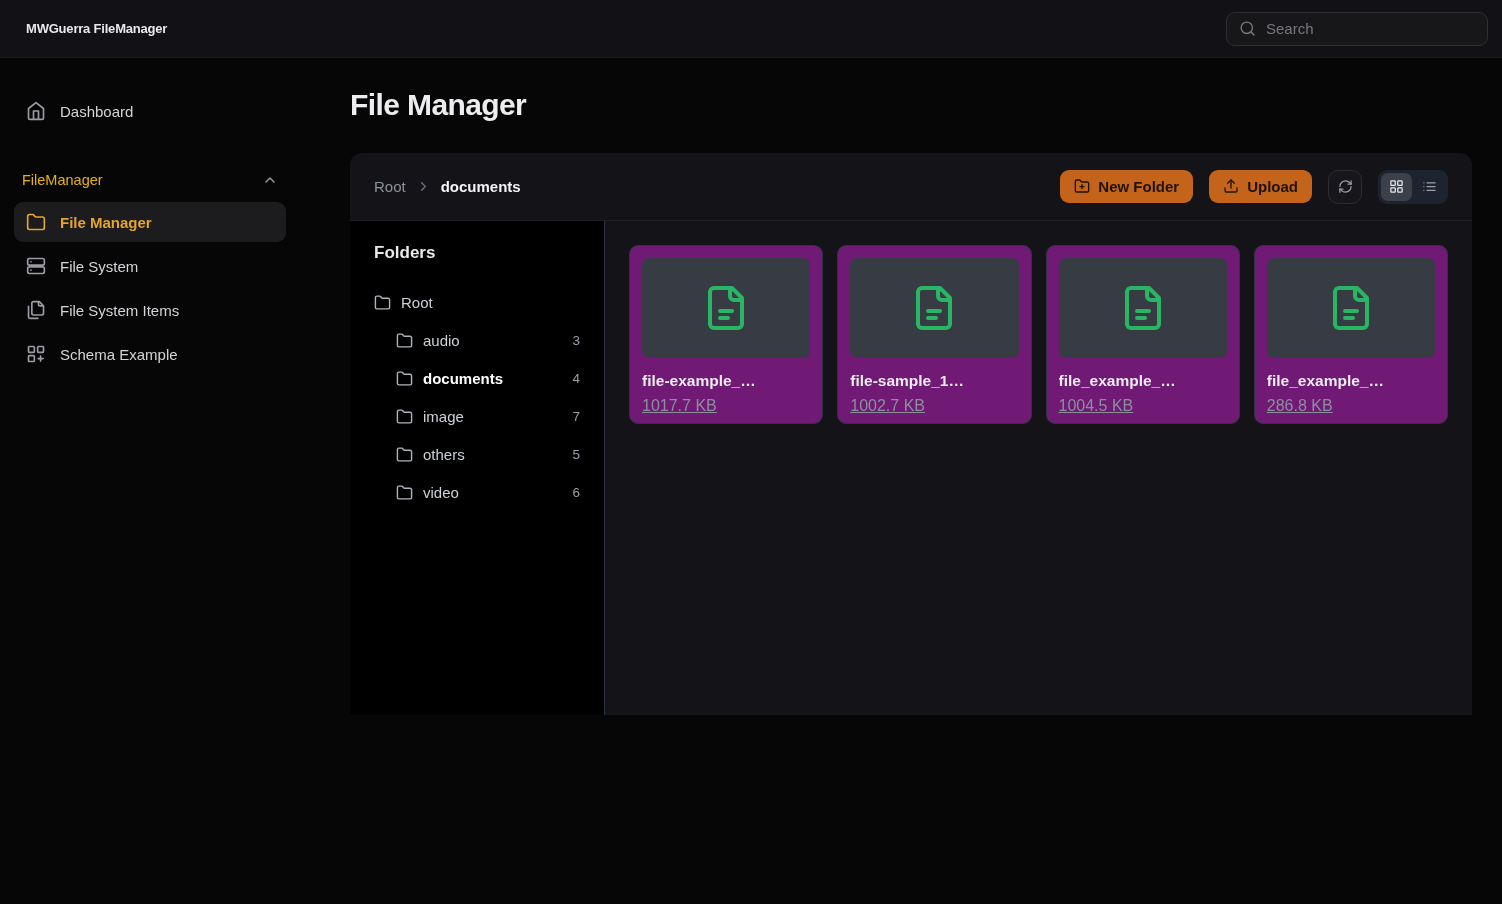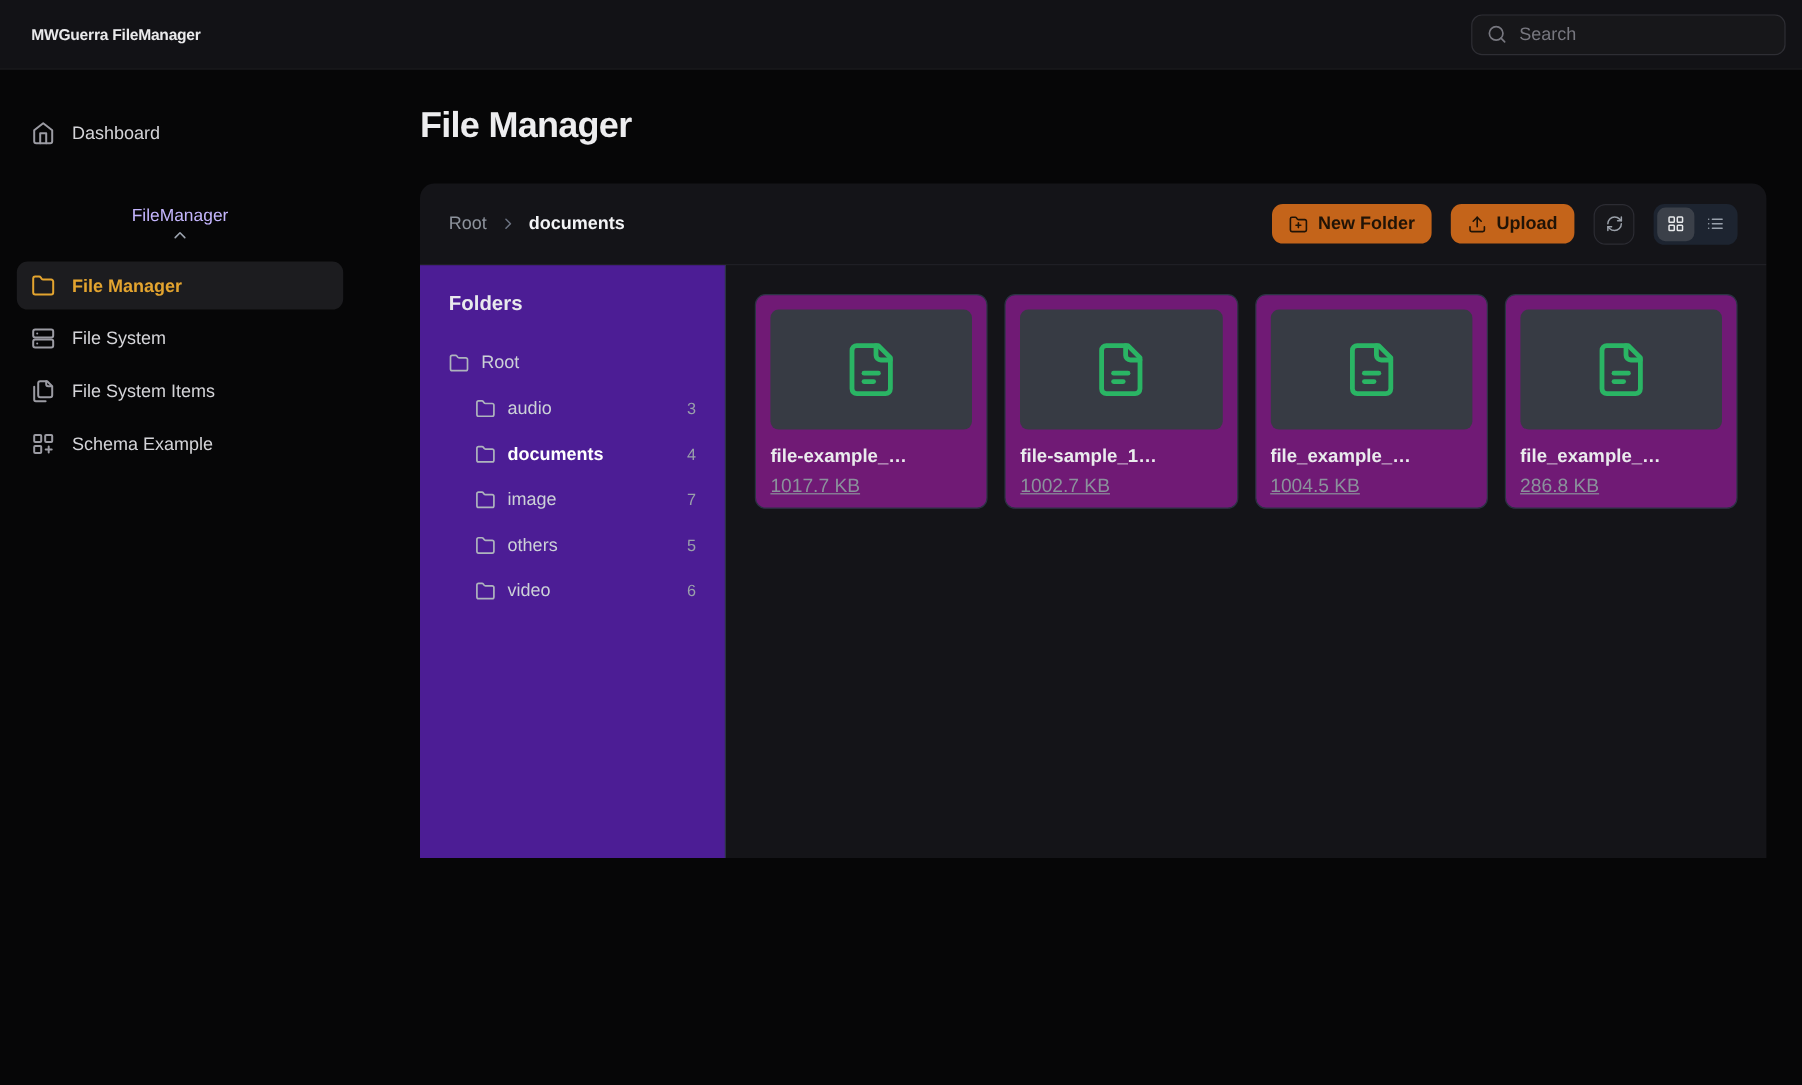--- a/index.html
+++ b/index.html
@@ -36,21 +36,21 @@
   .sidebar { width:300px; flex:none; padding:33px 14px 0; }
   .side-item {
     display:flex; align-items:center; gap:14px; height:40px;
     padding:0 12px; border-radius:9px; font-size:15px; color:#d4d4d8; cursor:pointer;
   }
   .side-item .ic { width:20px; height:20px; color:#9b9ba3; flex:none; }
   .side-item.active { background:#1c1c1f; color:#e3a42f; font-weight:600; }
   .side-item.active .ic { color:#e3a42f; }
   .side-section {
     margin:41px 8px 14px; display:flex; align-items:center; justify-content:space-between;
-    color:#c4b5fd; font-size:14.5px;flex-direction:column;
+    color:#eab308; font-size:14.5px;
   }
   .side-section .ic { width:16px; height:16px; color:#9ca3af; cursor:pointer; }
   .side-nav { display:flex; flex-direction:column; gap:4px; }
 
   
   .content { flex:1; min-width:0; padding:0 30px 0 50px; display:flex; flex-direction:column; }
   .page-title { margin-top:30px; font-size:30px; font-weight:700; color:#ededef; letter-spacing:-0.6px; }
 
   .panel {
     margin-top:31px; flex:1; min-height:0; background:#141418;
@@ -60,21 +60,21 @@
   
   .panel-toolbar {
     height:68px; flex:none; display:flex; align-items:center; justify-content:space-between;
     padding:0 24px; border-bottom:1px solid #1f1f25;
   }
   .breadcrumb { display:flex; align-items:center; gap:10px; font-size:15px; }
   .crumb-root { color:#8d939c; cursor:pointer; }
   .crumb-sep { width:15px; height:15px; color:#6b7280; }
   .crumb-current { color:#f3f4f6; font-weight:600; }
 
-  .toolbar-actions { display:flex; align-items:center; gap:16px; }
+  .toolbar-actions { display:flex; align-items:flex-start; gap:16px; }
   .btn-orange {
     display:flex; align-items:center; gap:8px; height:33px; padding:0 14px;
     background:#c4641a; color:#201306; border:none; border-radius:9px;
     font-size:15px; font-weight:600; font-family:inherit; cursor:pointer;
   }
   .btn-orange .ic { width:16px; height:16px; }
   .btn-ghost {
     width:34px; height:34px; border-radius:10px; border:1px solid #2c2c33;
     background:#17171b; color:#9aa0a9; display:flex; align-items:center; justify-content:center;
     cursor:pointer;
@@ -84,21 +84,21 @@
   .seg-btn {
     width:31px; height:28px; border-radius:7px; display:flex; align-items:center; justify-content:center;
     color:#98a0ab; cursor:pointer;
   }
   .seg-btn .ic { width:15px; height:15px; }
   .seg-btn.active { background:#3b4049; color:#e8e9eb; }
 
   
   .panel-body { flex:1; min-height:0; display:flex; }
   .folders-panel {
-    width:255px; flex:none; background:#4c1d95; border-right:1px solid #2b3342;
+    width:255px; flex:none; background:#000000; border-right:1px solid #2b3342;
     padding:22px 24px;
   }
   .folders-title { font-size:17px; font-weight:700; color:#e8eaed; margin-bottom:20px; }
   .tree-row { display:flex; align-items:center; gap:10px; height:38px; font-size:15px; color:#ccd1d7; cursor:pointer; }
   .tree-row .ic { width:17px; height:17px; color:#aeb4bd; flex:none; }
   .tree-children .tree-row { padding-left:22px; }
   .tree-count { margin-left:auto; color:#99a0aa; font-size:13.5px; }
   .tree-row.selected .tree-label { color:#ffffff; font-weight:600; }
 
   .files-grid {

